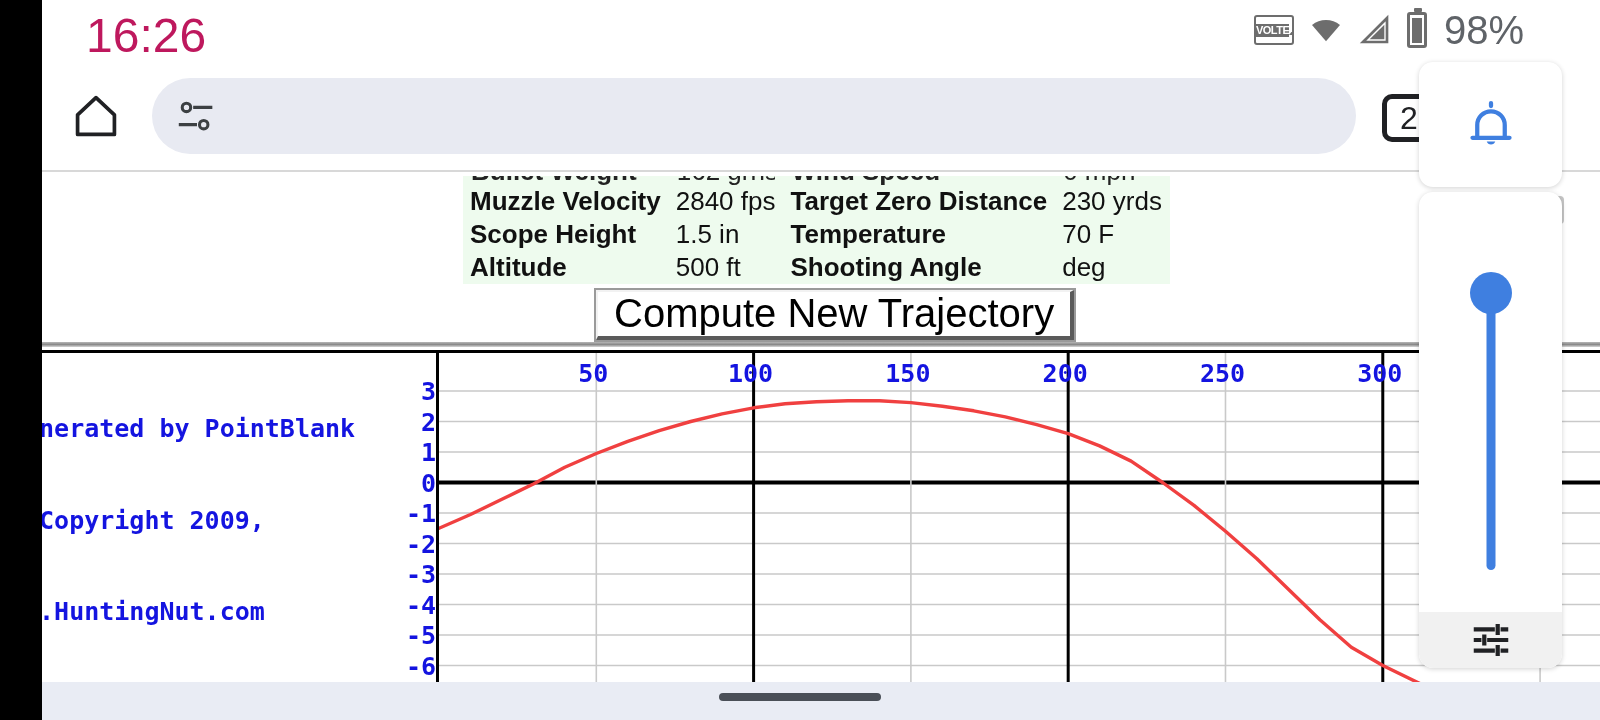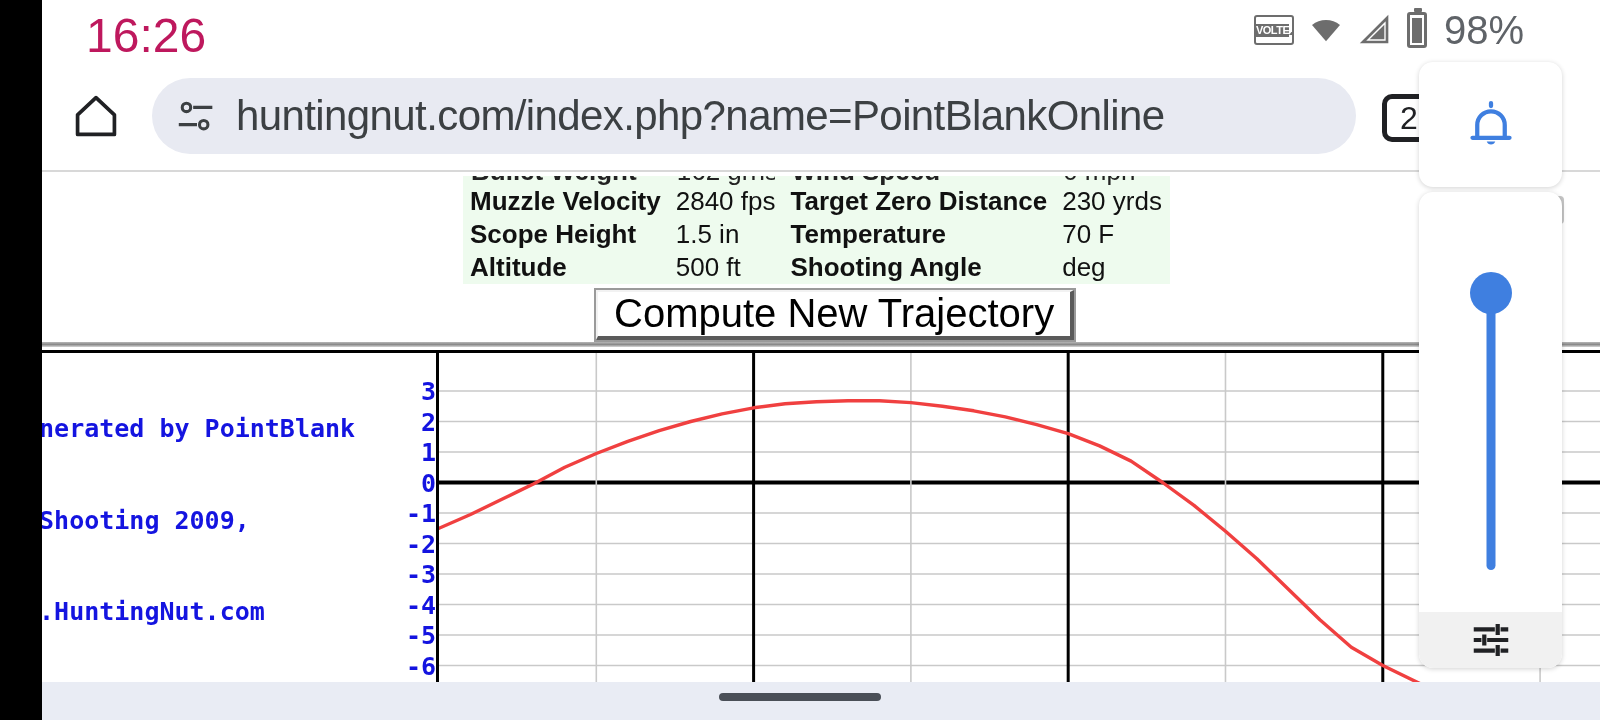--- a/index.html
+++ b/index.html
@@ -334,21 +334,21 @@
       </table>
 
     <button class="compute-btn">Compute New Trajectory</button>
 
     <div class="hr-thick"></div>
 
     <div class="chart-wrap">
 
       <div class="chart-info">
         <span class="info-line">enerated by PointBlank</span>
-        <span class="info-line"> Shooting 2009,</span>
+        <span class="info-line"> Copyright 2009,</span>
         <span class="info-line">w.HuntingNut.com</span>
         
         
         
         
         
         
         
       </div>
 
@@ -356,20 +356,29 @@
           <div class="ytick" style="top: 38px;">3</div>
           <div class="ytick" style="top: 68.5px;">2</div>
           <div class="ytick" style="top: 99px;">1</div>
           <div class="ytick" style="top: 129.5px;">0</div>
           <div class="ytick" style="top: 160px;">-1</div>
           <div class="ytick" style="top: 190.5px;">-2</div>
           <div class="ytick" style="top: 221px;">-3</div>
           <div class="ytick" style="top: 251.5px;">-4</div>
           <div class="ytick" style="top: 282px;">-5</div>
           <div class="ytick" style="top: 312.5px;">-6</div>
+        </div>
+      <div class="xlabels">
+          <div class="xtick" style="left: 157.297px;">50</div>
+          <div class="xtick" style="left: 314.595px;">100</div>
+          <div class="xtick" style="left: 471.892px;">150</div>
+          <div class="xtick" style="left: 629.189px;">200</div>
+          <div class="xtick" style="left: 786.486px;">250</div>
+          <div class="xtick" style="left: 943.784px;">300</div>
+          <div class="xtick" style="left: 1101.08px;">350</div>
         </div>
 
       <div class="plot">
         <svg id="plot-svg" width="1164" height="332" viewBox="0 0 1164 332" preserveAspectRatio="none">
             <line x1="0" y1="38" x2="1164" y2="38" stroke="#c9c9c9" stroke-width="1.6"></line>
             <line x1="0" y1="68.5" x2="1164" y2="68.5" stroke="#c9c9c9" stroke-width="1.6"></line>
             <line x1="0" y1="99" x2="1164" y2="99" stroke="#c9c9c9" stroke-width="1.6"></line>
             <line x1="0" y1="129.5" x2="1164" y2="129.5" stroke="#000000" stroke-width="4"></line>
             <line x1="0" y1="160" x2="1164" y2="160" stroke="#c9c9c9" stroke-width="1.6"></line>
             <line x1="0" y1="190.5" x2="1164" y2="190.5" stroke="#c9c9c9" stroke-width="1.6"></line>
@@ -427,21 +436,20 @@
       </svg>
     </div>
 
     <div class="url-pill">
       <svg width="46" height="46" viewBox="0 0 24 24">
         <circle cx="6.5" cy="7.5" r="2.2" fill="none" stroke="#3c4043" stroke-width="1.6"></circle>
         <line x1="10" y1="7.5" x2="20" y2="7.5" stroke="#3c4043" stroke-width="1.6"></line>
         <circle cx="15.5" cy="16.5" r="2.2" fill="none" stroke="#3c4043" stroke-width="1.6"></circle>
         <line x1="2.5" y1="16.5" x2="12" y2="16.5" stroke="#3c4043" stroke-width="1.6"></line>
       </svg>
-      <span class="url-text">huntingnut.com/index.php?name=PointBlankOnline</span>
     </div>
   </div>
 
   <div class="tabs-btn">
     <span>2</span>
   </div>
 
   <div class="vol-overlay">
 
     <div class="vol-card-top">

